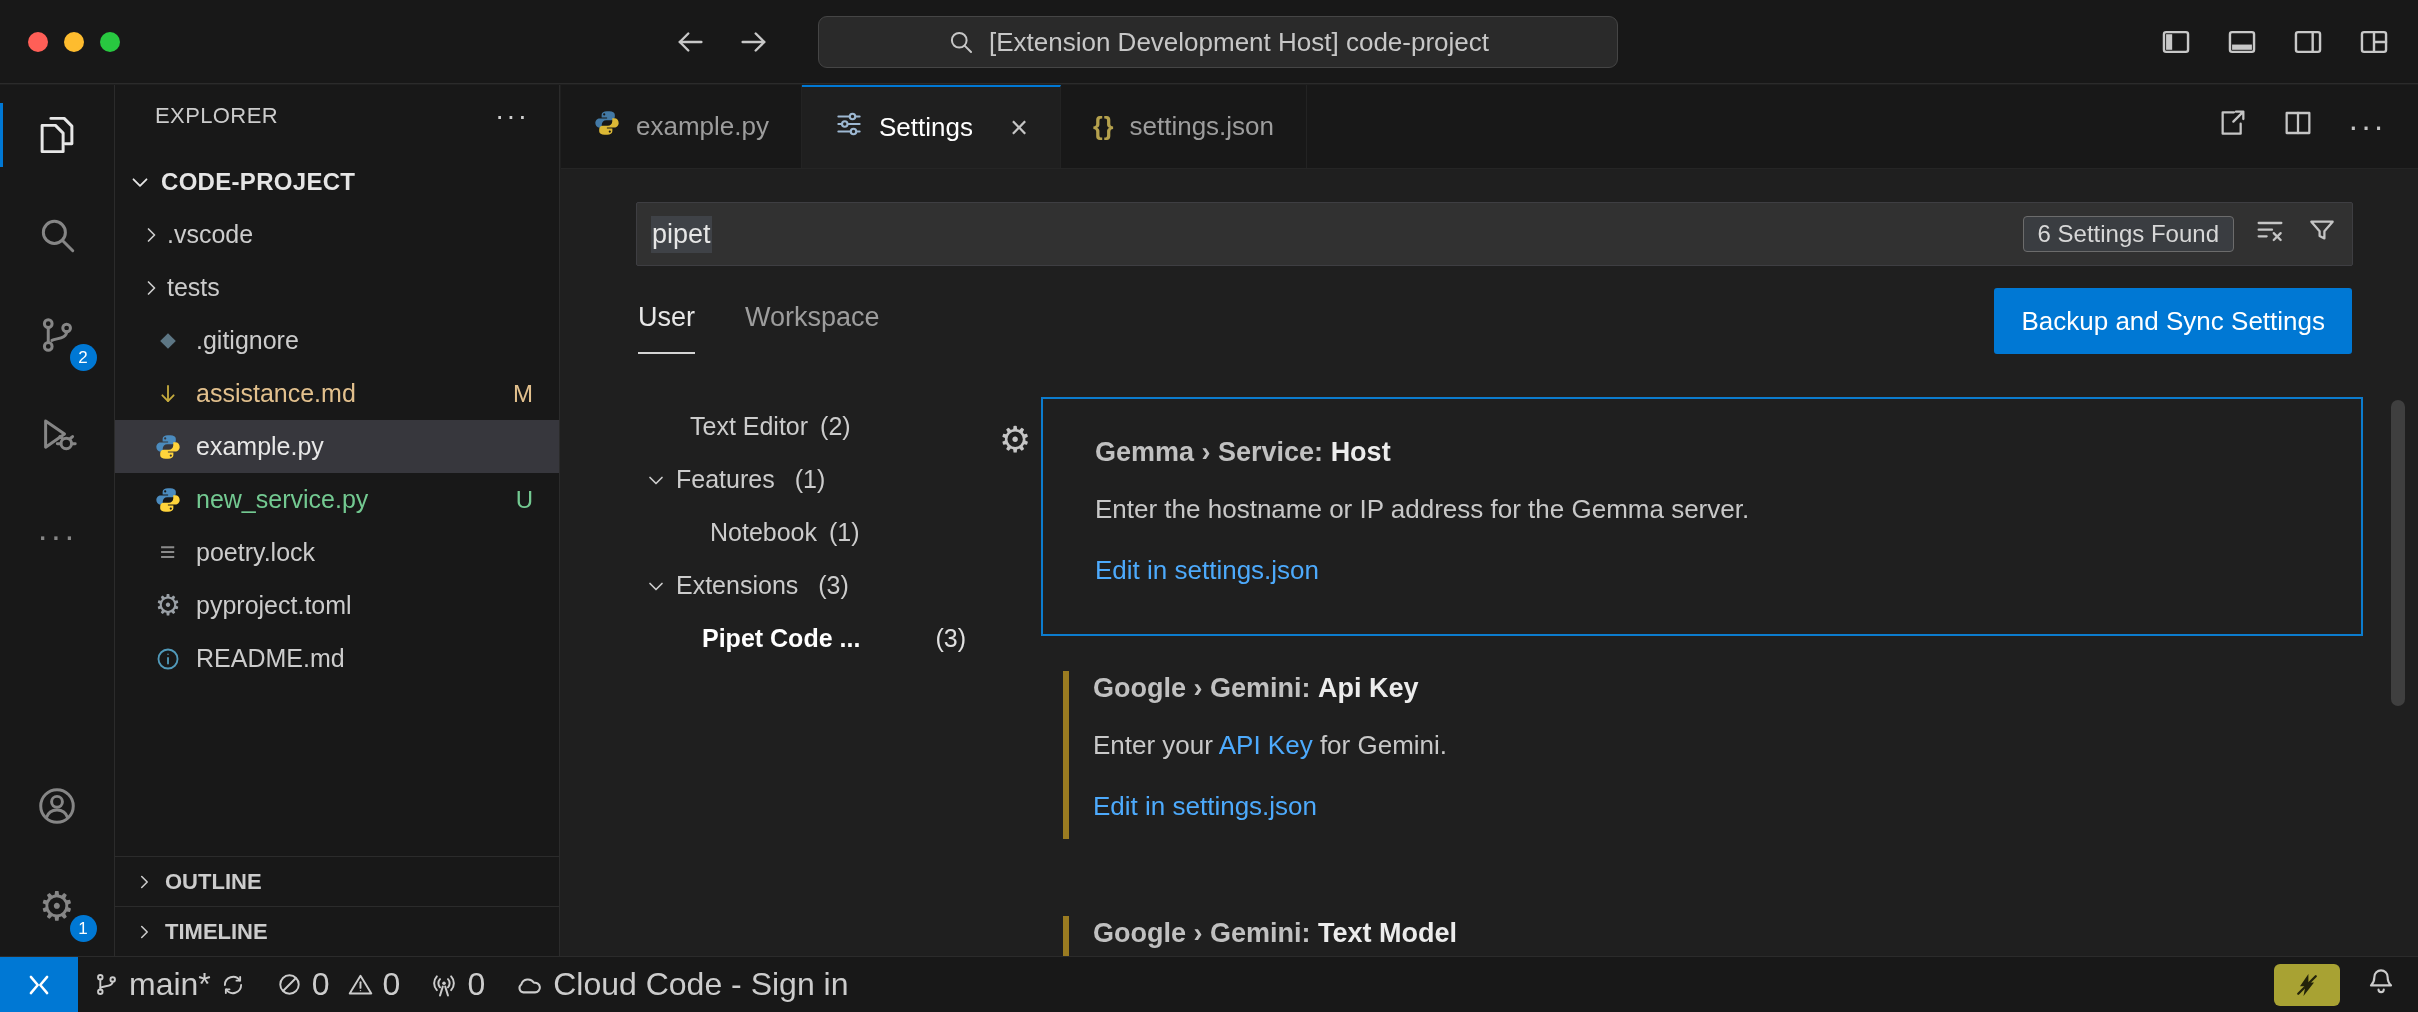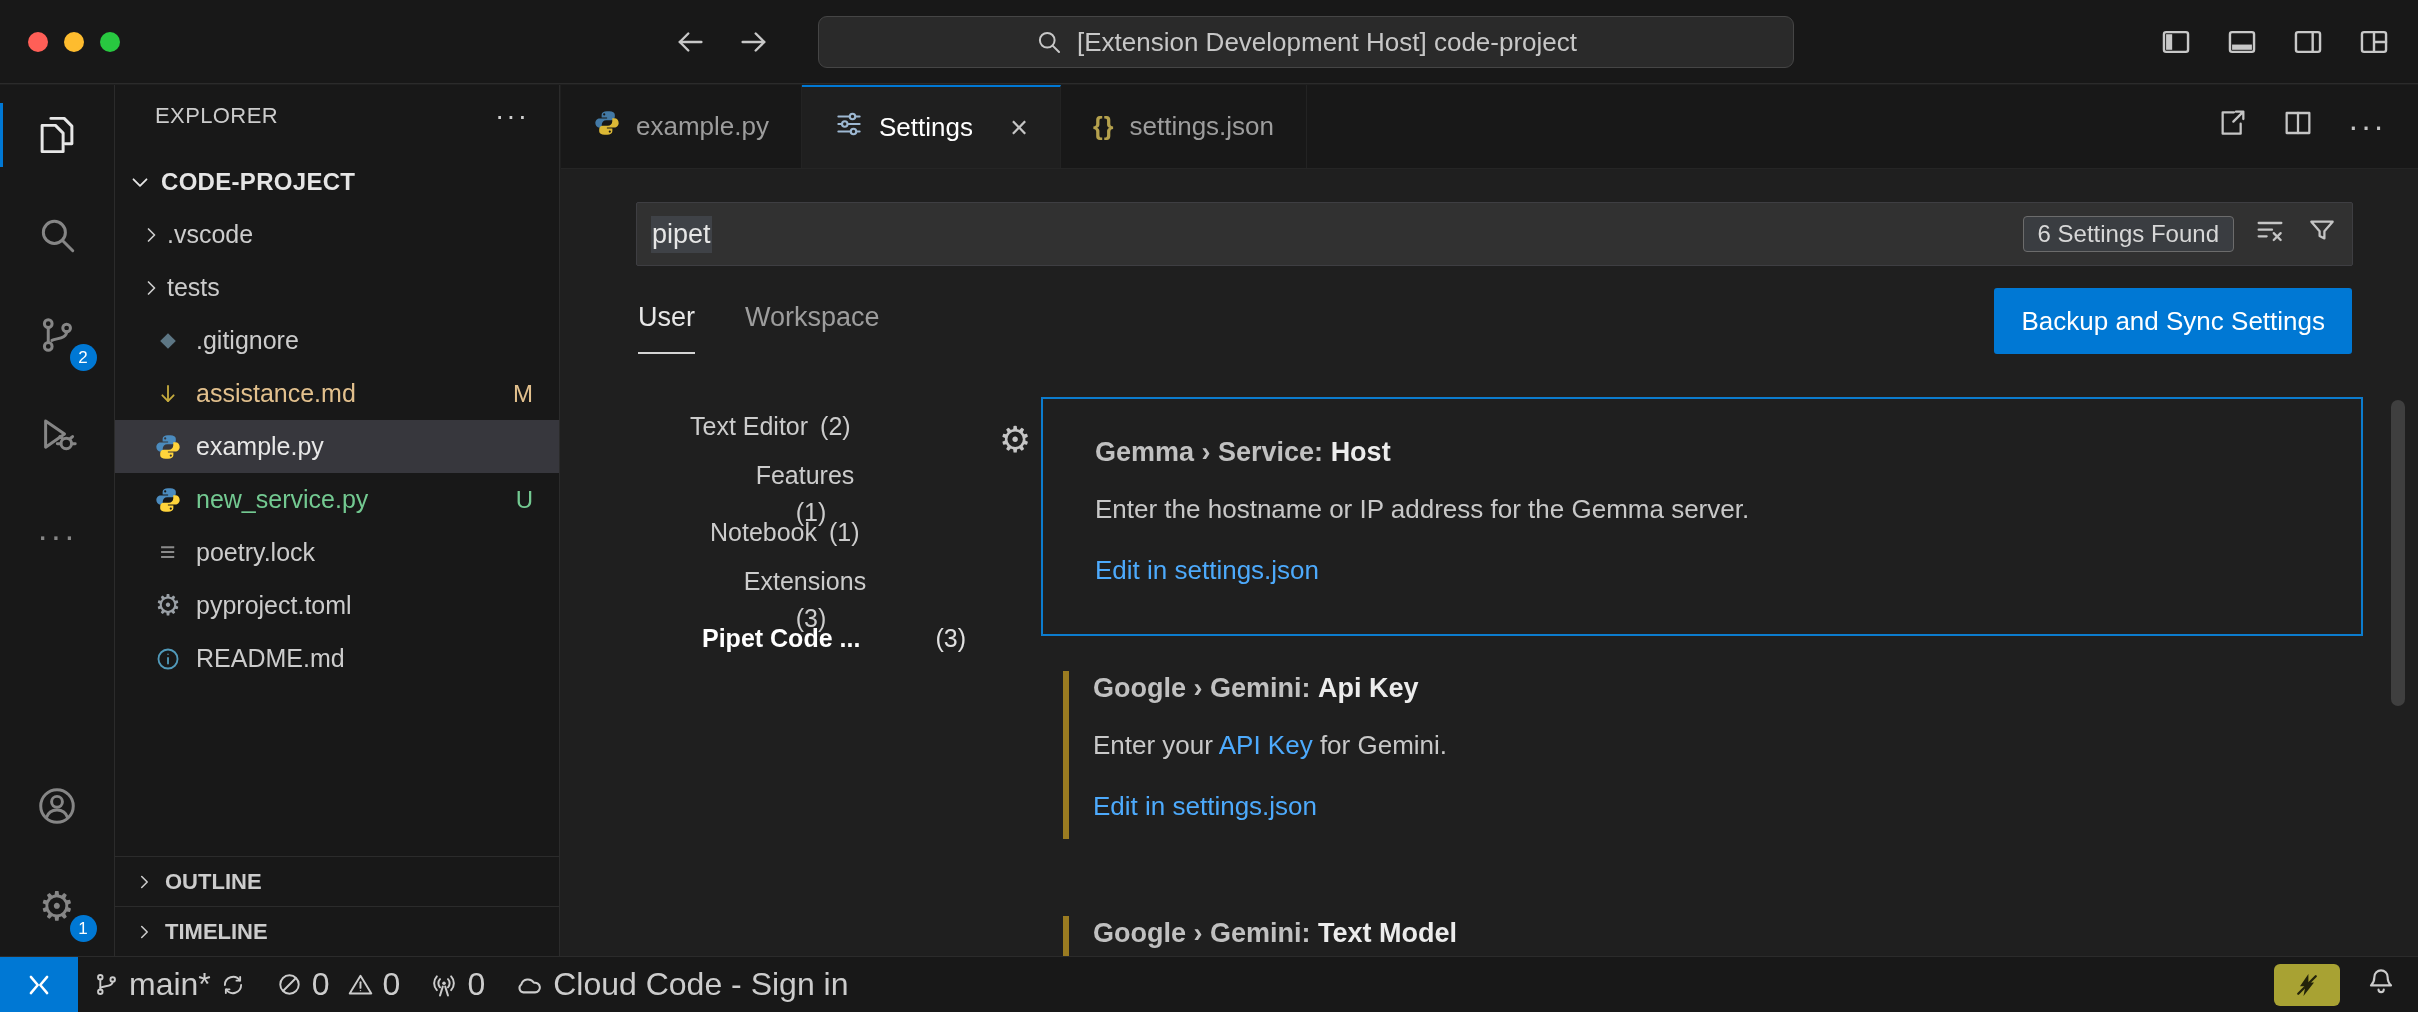--- a/index.html
+++ b/index.html
@@ -12,21 +12,21 @@
   .ic { fill:none; stroke:currentColor; stroke-width:1.7; stroke-linecap:round; stroke-linejoin:round; }
 
   
   .titlebar { position:absolute; left:0; top:0; width:2418px; height:84px;
     background:#181818; border-bottom:1px solid #2b2b2b; }
   .traffic { position:absolute; left:28px; top:0; height:84px; display:flex; align-items:center; gap:16px; }
   .light { width:20px; height:20px; border-radius:50%; }
   .light.red { background:#ff5f57; } .light.yellow { background:#febc2e; } .light.green { background:#28c840; }
   .nav { position:absolute; left:672px; top:0; height:84px; display:flex; align-items:center; gap:28px; color:#c8c8c8; }
   .navbtn { width:36px; height:36px; display:flex; align-items:center; justify-content:center; }
-  .cmdcenter { position:absolute; left:818px; top:16px; width:976px; height:52px;
+  .cmdcenter { position:absolute; left:818px; top:16px; width:800px; height:52px;
     background:#2a2a2a; border:1px solid #454545; border-radius:9px;
     display:flex; align-items:center; justify-content:center; gap:14px; color:#c7c7c7; font-size:26px; }
   .layouts { position:absolute; right:26px; top:0; height:84px; display:flex; align-items:center; gap:30px; color:#c8c8c8; }
   .laybtn { width:36px; height:36px; display:flex; align-items:center; justify-content:center; }
 
   
   .activitybar { position:absolute; left:0; top:85px; width:115px; height:871px;
     background:#181818; border-right:1px solid #2b2b2b; display:flex; flex-direction:column; align-items:center; }
   .ab-item { width:115px; height:100px; display:flex; align-items:center; justify-content:center;
     position:relative; color:#868686; }
@@ -86,21 +86,21 @@
   .scope { display:flex; align-items:flex-start; padding-top:6px; }
   .scope.active { color:#e7e7e7; border-bottom:2px solid #d4d4d4; padding-bottom:14px; }
   .scope.inactive { color:#9d9d9d; }
   .backup-btn { position:absolute; right:66px; top:118px; height:66px; background:#0078d4; color:#ffffff;
     font-size:26px; display:flex; align-items:center; padding:0 27px; border-radius:3px; }
 
   .toc { position:absolute; left:75px; top:230px; width:330px; font-size:25px; color:#cccccc; }
   .toc-row { height:53px; display:flex; align-items:center; }
   .toc-row .cnt { margin-left:12px; }
   .toc-row.lvl-leaf { padding-left:54px; }
-  .toc-row.lvl-group { padding-left:8px; gap:8px;flex-direction:column; }
+  .toc-row.lvl-group { padding-left:8px; gap:8px; }
   .toc-row.lvl-sub { padding-left:74px; }
   .toc-row.active { padding-left:66px; font-weight:700; color:#ffffff; }
   .toc-row.active .cnt { margin-left:auto; font-weight:400; color:#e0e0e0; }
 
   .row-gear { position:absolute; left:438px; top:252px; font-size:36px; color:#c5c5c5; line-height:1; }
 
   .slist { position:absolute; left:480px; top:227px; width:1322px; }
   .sitem { position:relative; padding-left:52px; padding-right:40px; }
   .sitem .stitle { font-size:27px; line-height:34px; }
   .stitle .cat { color:#c0c0c0; font-weight:600; }

